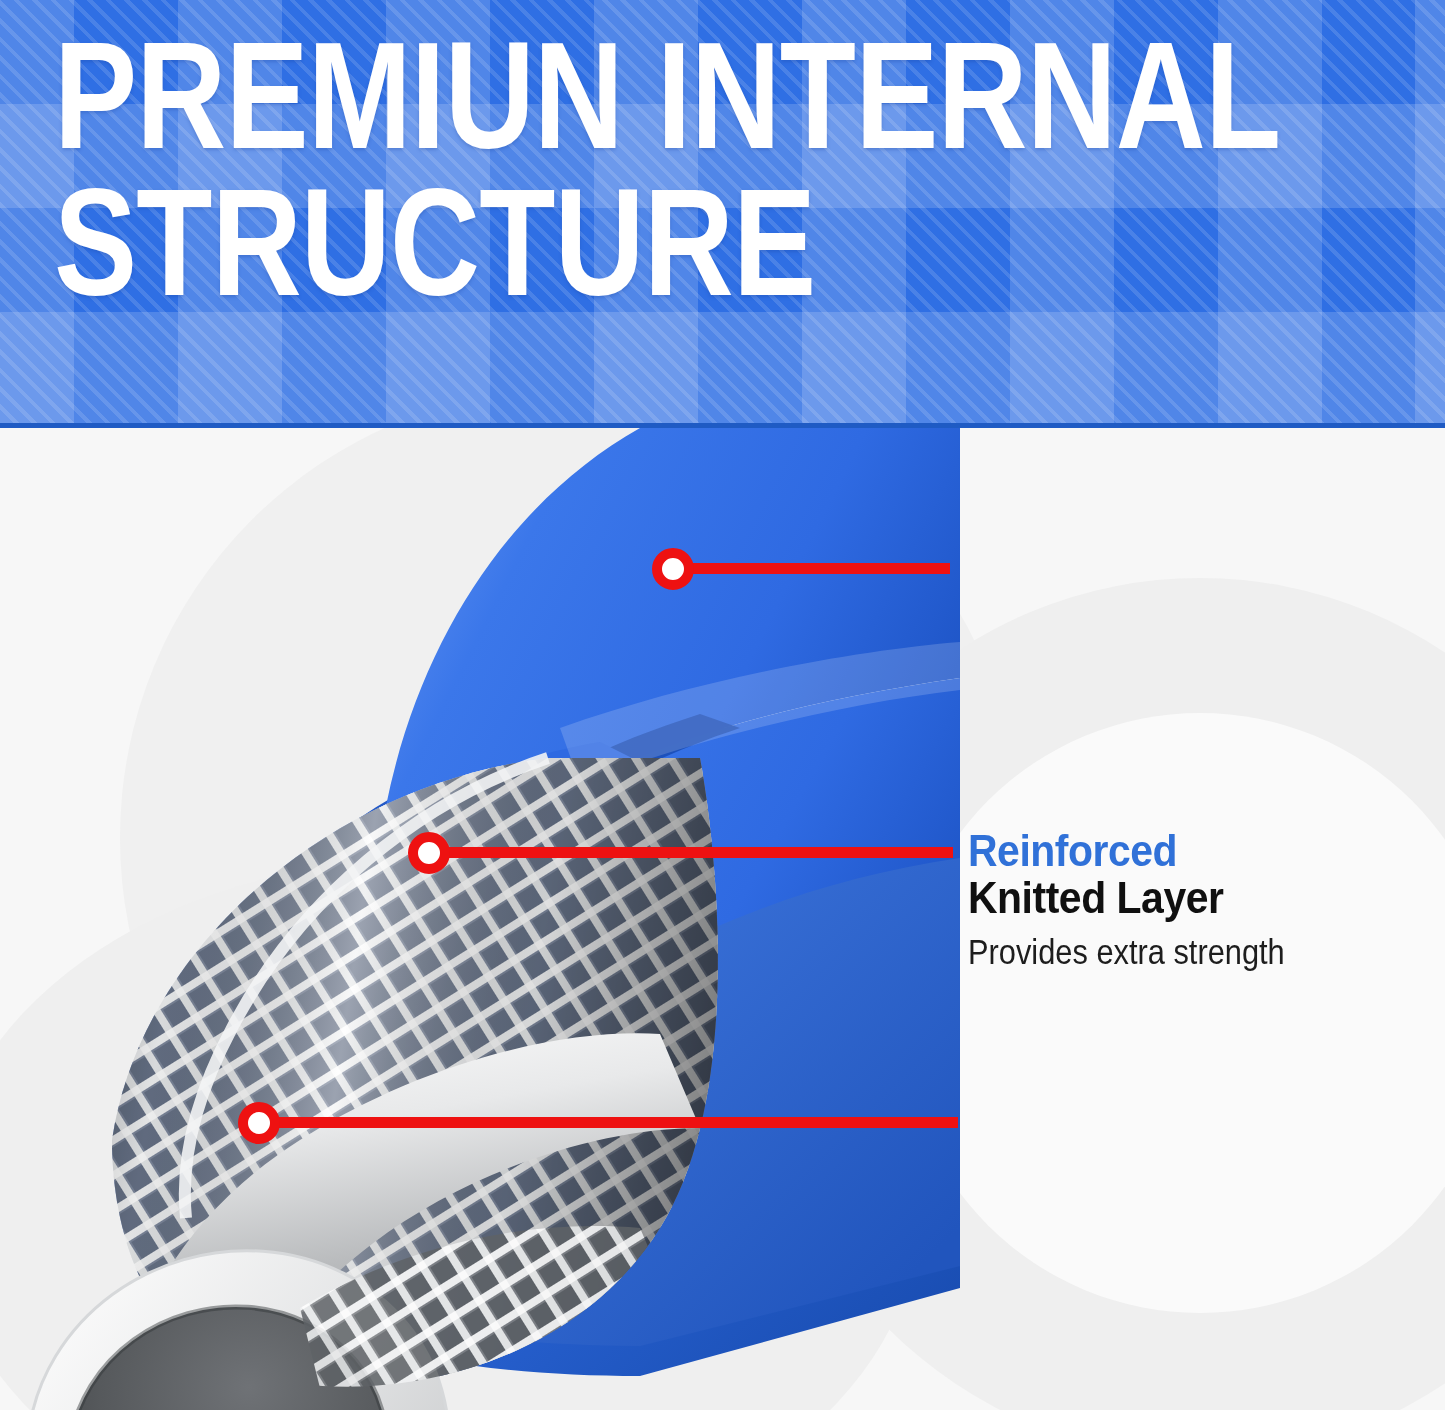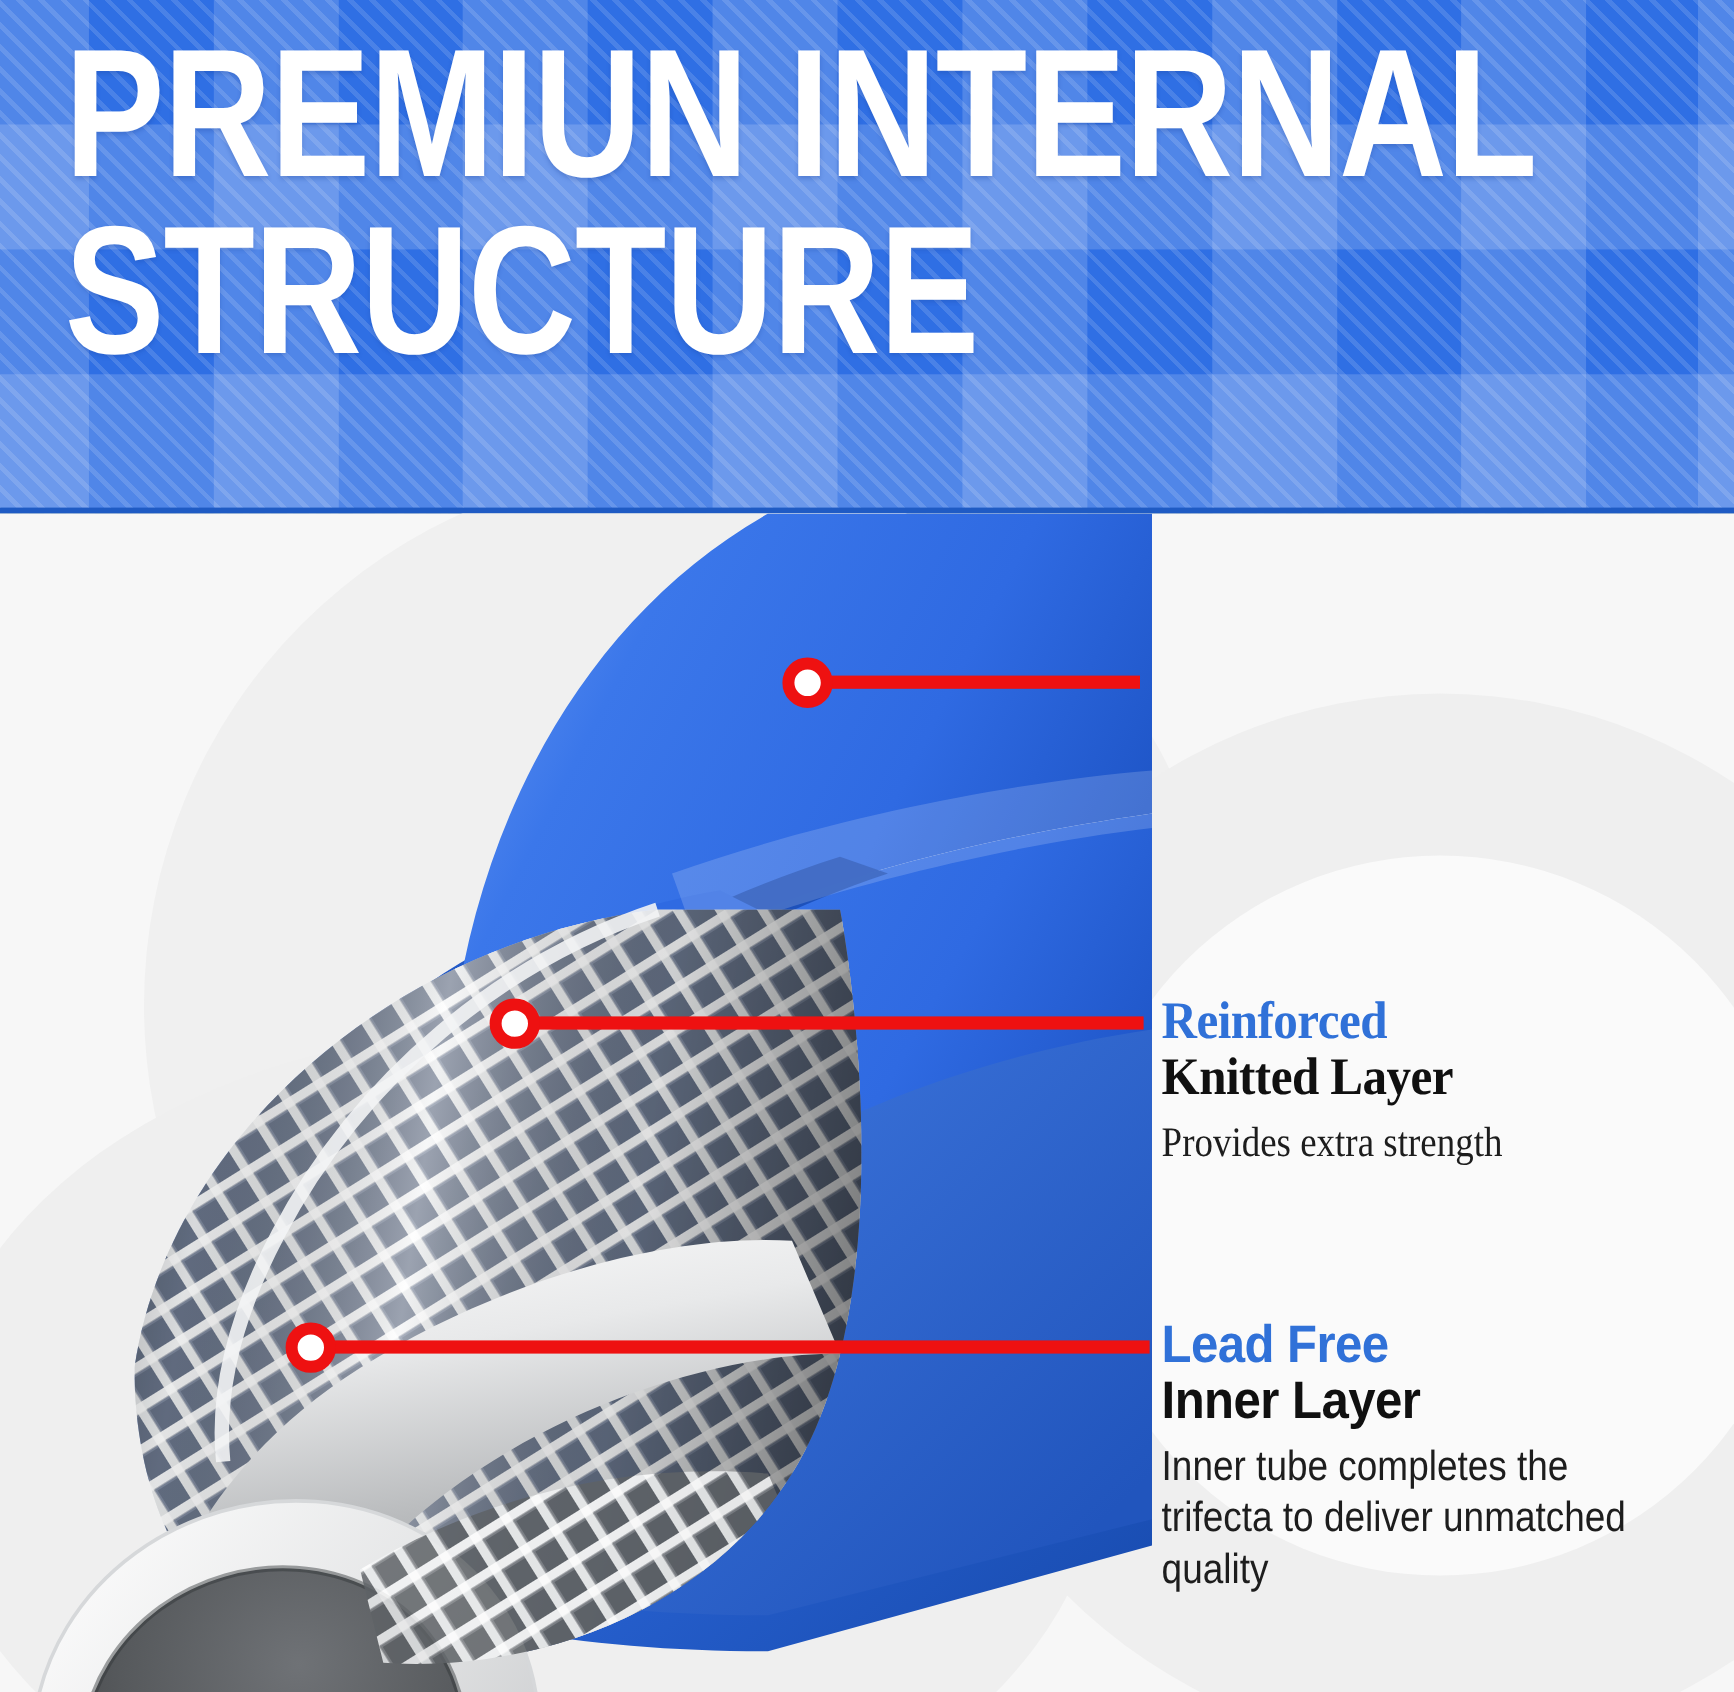--- a/index.html
+++ b/index.html
@@ -141,21 +141,21 @@
     margin:10px 0 0 0;
     font-size:35px;
     line-height:1.22;
     color:#1d1d1d;
     transform:scaleX(0.88);
     transform-origin:left top;
     font-weight:normal;
   }
 
   #callout-1{ left:968px; top:543px; width:470px; }
-  #callout-2{ left:968px; top:828px; width:470px;font-family:Liberation Serif, serif; }
+  #callout-2{ left:968px; top:828px; width:470px; }
   #callout-3{ left:968px; top:1098px; width:470px; }
 
   .lead{ position:absolute; }
   .lead .bar{
     position:absolute;
     height:11px;
     background:#ee1111;
   }
   .lead .node{
     position:absolute;
@@ -374,21 +374,14 @@
 
 
   <div class="callout" id="callout-2">
     <p class="c-title">
       <span class="hl">Reinforced</span>
     </p>
     <p class="c-title">Knitted Layer</p>
     <p class="c-sub">Provides extra strength</p>
   </div>
 
-  <div class="callout" id="callout-3">
-    <p class="c-title">
-      <span class="hl">Lead Free</span>
-    </p>
-    <p class="c-title">Inner Layer</p>
-    <p class="c-sub">Inner tube completes the trifecta to deliver unmatched quality</p>
-  </div>
 
 </div>
 
 </body></html>

